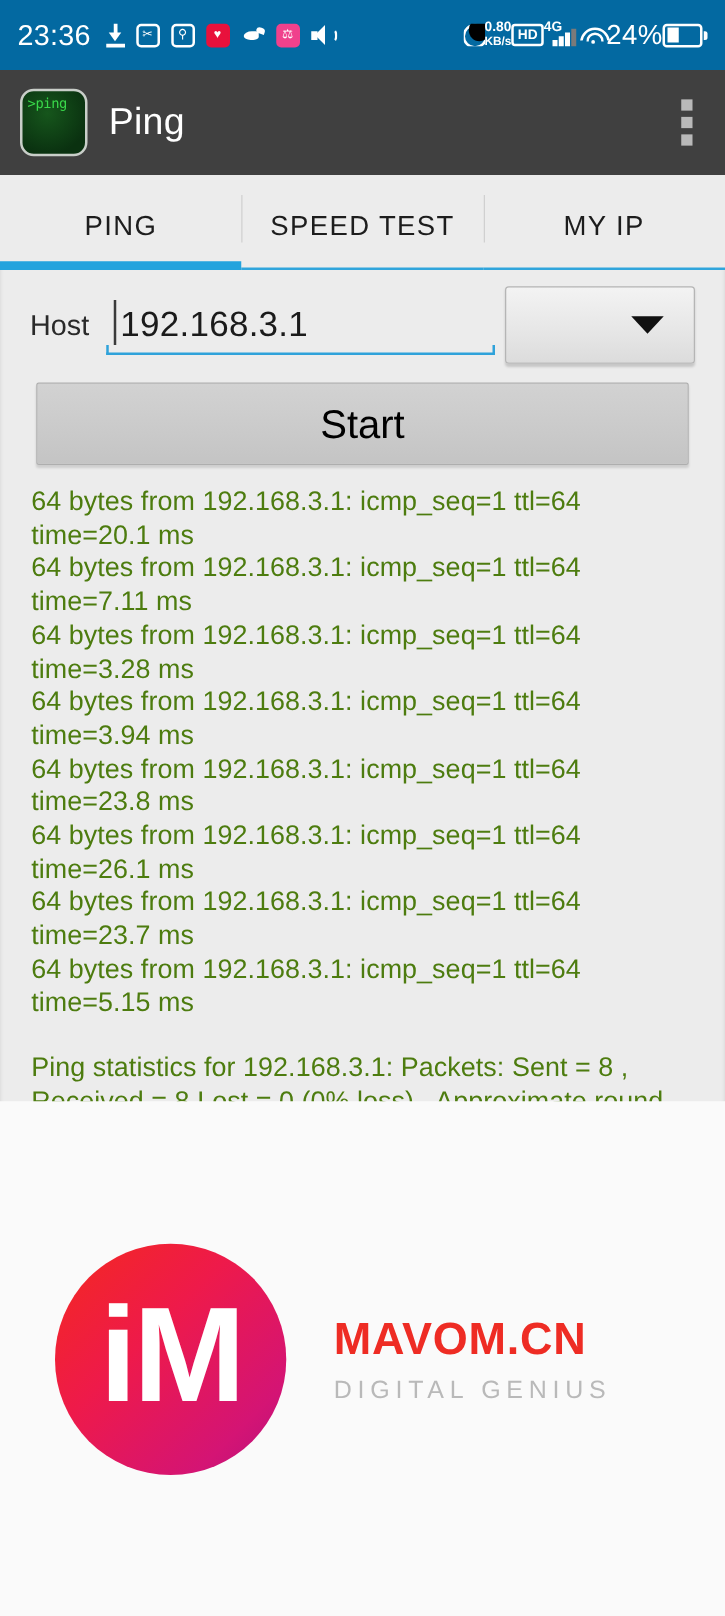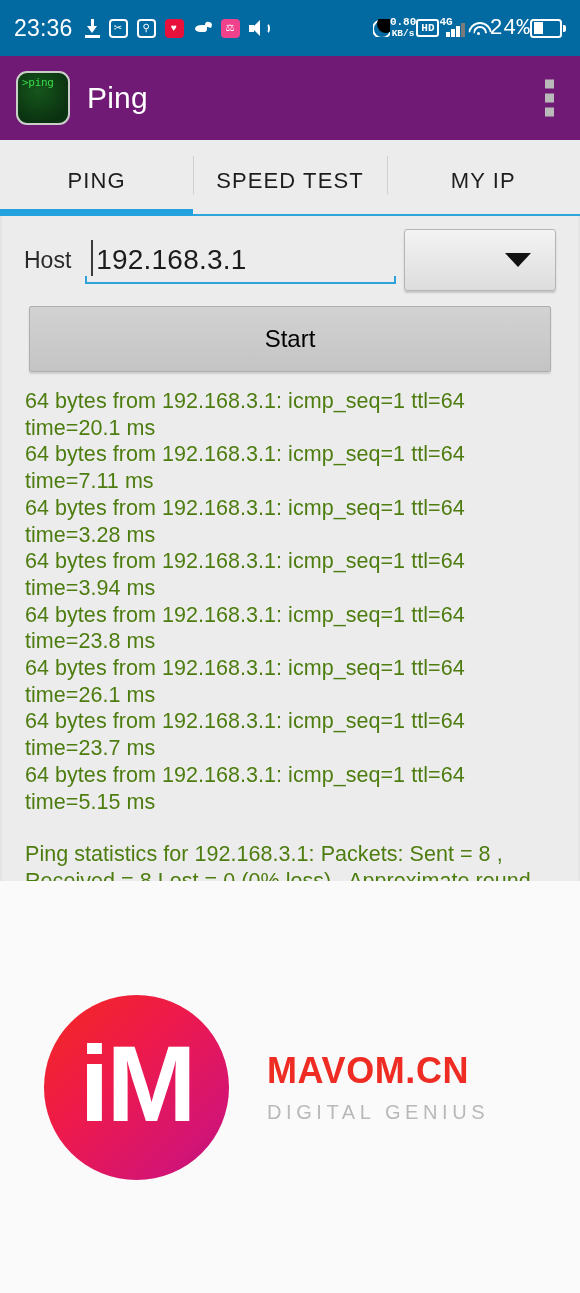--- a/index.html
+++ b/index.html
@@ -21,21 +21,21 @@
     color:#ffffff;
   }
   .sb-clock {
     font-size:23px;
     letter-spacing:0.2px;
     margin-right:12px;
     font-family:"Liberation Sans", sans-serif;
   }
   .sb-left { display:flex; align-items:center; gap:9px; flex:0 0 auto; }
   .sb-spacer { flex:1 1 auto; }
-  .sb-right { display:flex; align-items:center; gap:0;font-family:Liberation Mono, monospace; }
+  .sb-right { display:flex; align-items:center; gap:0; }
 
   .ic { display:inline-block; position:relative; }
 
   
   .ic-download { width:15px; height:19px; }
   .ic-download:before {
     content:""; position:absolute; left:6px; top:0; width:3px; height:9px; background:#fff;
   }
   .ic-download:after {
     content:""; position:absolute; left:2px; top:7px;
@@ -132,21 +132,21 @@
   .ic-battery .tip {
     position:absolute; right:0; top:6px; width:3px; height:7px; background:#fff; border-radius:0 2px 2px 0;
   }
   .ic-battery .fill {
     position:absolute; left:3.5px; top:3.5px; height:12px; width:9px; background:#fff;
   }
 
   
   .actionbar {
     height:84px;
-    background:#701a75;
+    background:#404040;
     display:flex;
     align-items:center;
     padding:0 16px;
     position:relative;
   }
   .app-icon {
     width:54px; height:54px; border-radius:11px;
     background:#0d3d13;
     border:2px solid #c9cec9;
     position:relative;
@@ -228,21 +228,21 @@
     width:0; height:0; border-left:13px solid transparent; border-right:13px solid transparent;
     border-top:14px solid #111;
   }
 
   
   .start-btn {
     margin:14px 29px 0 29px; height:66px;
     background:linear-gradient(to bottom, #d2d2d2 0%, #cacaca 60%, #c4c4c4 100%);
     border:1px solid #aeaeae; border-radius:2px;
     display:flex; align-items:center; justify-content:center;
-    font-size:24px; color:#000; cursor:pointer;
+    font-size:32px; color:#000; cursor:pointer;
     box-shadow:0 2px 2px rgba(0,0,0,0.13);
   }
 
   
   .output {
     margin:16px 0 0 0; padding:0 25px;
     font-size:21.5px; line-height:26.7px; color:#4d7c0f;
     letter-spacing:0.05px;
   }
   .output .para { white-space:pre-wrap; }

